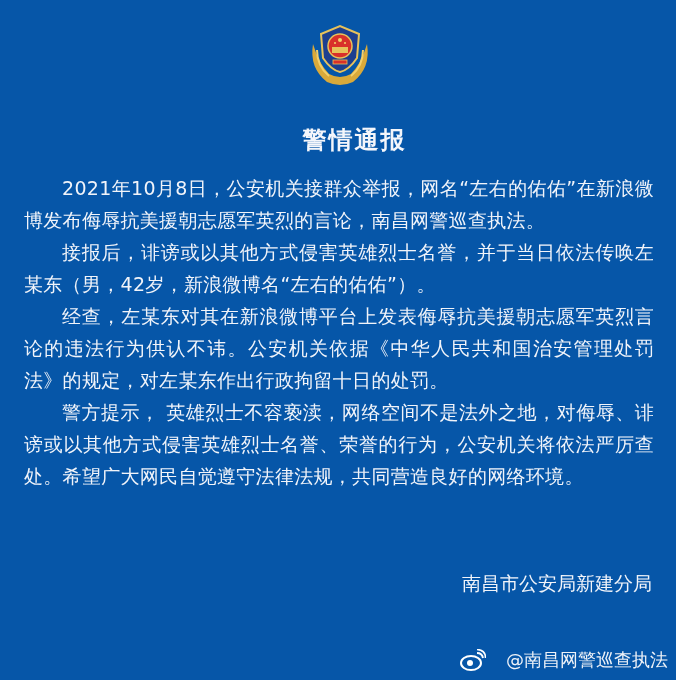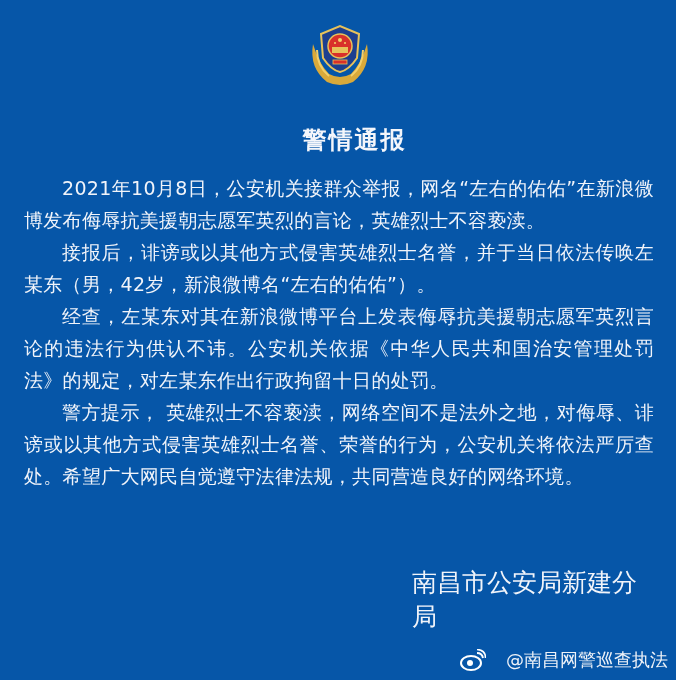--- a/index.html
+++ b/index.html
@@ -19,21 +19,21 @@
     color: #f4f6fb;
     margin-left: 33px;
   }
   .body {
     position: absolute; left: 24px; top: 172px; width: 630px;
     font-size: 19px; line-height: 32px; color: #f1f4fa;
   }
   .body p { margin: 0; text-indent: 38px; text-align: justify; letter-spacing: 0.3px; }
   .sign {
     position: absolute; right: 24px; top: 566px; width: 240px;
-    text-align: left; font-size: 25px; line-height: 34px; color: #f1f4fa;
+    text-align: right; font-size: 19px; line-height: 34px; color: #f1f4fa;
   }
   .weibo {
     position: absolute; right: 8px; top: 648px;
     display: flex; align-items: center; gap: 20px;
     font-size: 18px; color: #eef2f8;
   }
   .weibo-icon { width: 26px; height: 22px; }
 </style>
 </head>
 <body>
@@ -52,21 +52,21 @@
     <circle cx="35" cy="16" r="2" fill="#f3d36a"></circle>
     <circle cx="30" cy="19" r="1" fill="#f3d36a"></circle>
     <circle cx="40" cy="19" r="1" fill="#f3d36a"></circle>
     <rect x="28" y="36" width="14" height="4" fill="#d9302a" stroke="#e8c25a" stroke-width="0.8"></rect>
   </svg>
 </div>
 
 <div class="title">警情通报</div>
 
 <div class="body">
-  <p>2021年10月8日，公安机关接群众举报，网名“左右的佑佑”在新浪微博发布侮辱抗美援朝志愿军英烈的言论，英雄烈士不容亵渎。</p>
+  <p>2021年10月8日，公安机关接群众举报，网名“左右的佑佑”在新浪微博发布侮辱抗美援朝志愿军英烈的言论，南昌网警巡查执法。</p>
   <p>接报后，诽谤或以其他方式侵害英雄烈士名誉，并于当日依法传唤左某东（男，42岁，新浪微博名“左右的佑佑”）。</p>
   <p>经查，左某东对其在新浪微博平台上发表侮辱抗美援朝志愿军英烈言论的违法行为供认不讳。公安机关依据《中华人民共和国治安管理处罚法》的规定，对左某东作出行政拘留十日的处罚。</p>
   <p>警方提示， 英雄烈士不容亵渎，网络空间不是法外之地，对侮辱、诽谤或以其他方式侵害英雄烈士名誉、荣誉的行为，公安机关将依法严厉查处。希望广大网民自觉遵守法律法规，共同营造良好的网络环境。</p>
 </div>
 
 <div class="sign">
   <div>南昌市公安局新建分局</div>
 </div>
 
 <div class="weibo">

